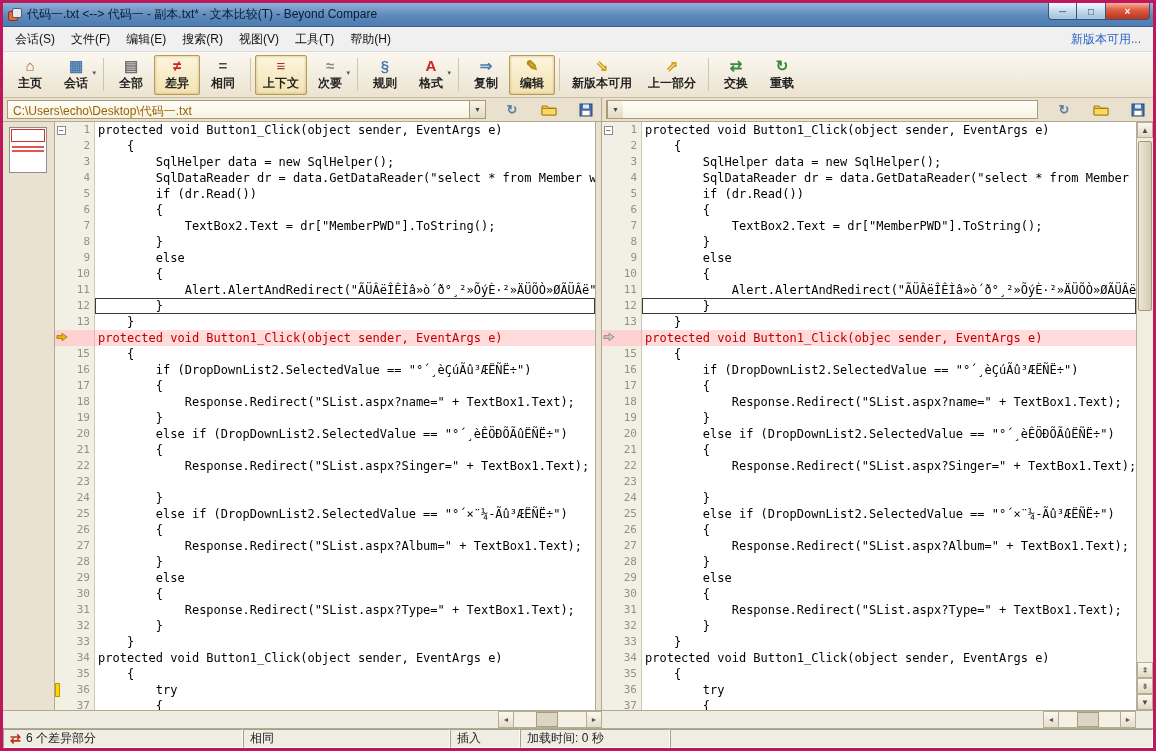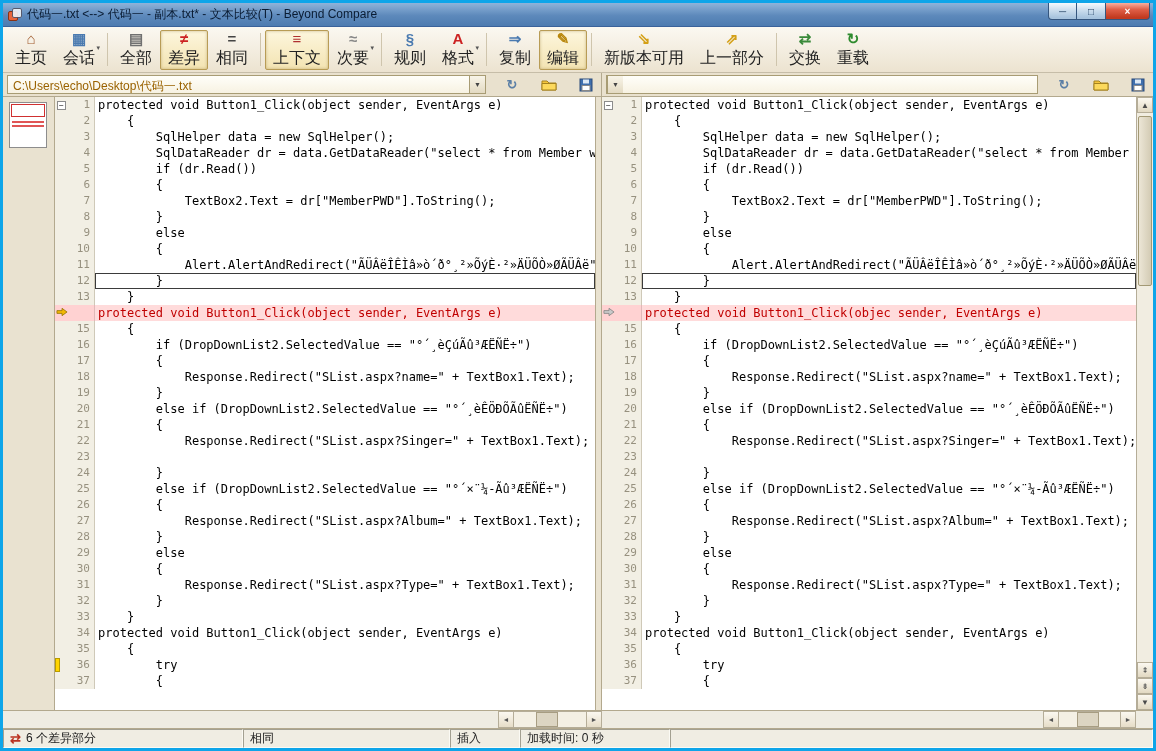--- a/index.html
+++ b/index.html
@@ -1,18 +1,18 @@
 <!DOCTYPE html>
 <html><head>
 <meta charset="utf-8">
 <style>
   * { box-sizing: border-box; }
   body { width:1156px; height:751px; margin:0; overflow:hidden;
          font-family:"Liberation Sans", sans-serif; background:#333; }
-  .window { width:1156px; height:751px; border:3px solid #0ea5e9;
+  .window { width:1156px; height:751px; border:3px solid #be185d;
             background:#ece4d3; display:flex; flex-direction:column; }
 
   
   .titlebar { height:24px; flex:0 0 24px; display:flex; align-items:center; gap:5px;
               padding-left:5px; background:linear-gradient(#8fb3d9,#5d89bb 55%,#4d7bb0);
               border-bottom:1px solid #3a629a; }
   .wtitle { font-size:12px; color:#0a1c33; flex:1; white-space:nowrap; overflow:hidden; }
   .winbtns { display:flex; align-self:flex-start; margin-right:3px; }
   .wbtn { height:17px; border:1px solid #35567e; border-top:none; display:flex;
           align-items:center; justify-content:center; font-size:10px; font-weight:bold;
@@ -31,21 +31,21 @@
   
   .toolbar { height:46px; flex:0 0 46px; display:flex; align-items:center; padding:2px 4px;
              background:linear-gradient(#fbf8f1,#ece3d0); border-bottom:1px solid #c6bda8; }
   .tbtn { min-width:46px; padding:2px 7px; height:40px; display:flex; flex-direction:column;
           align-items:center; justify-content:center; gap:1px; border:1px solid transparent;
           border-radius:2px; position:relative; }
   .tbtn.pressed { background:linear-gradient(#fdf6dd,#f3e3b2); border-color:#b89c56;
                   box-shadow:inset 0 0 3px rgba(140,110,40,.45); }
   .tbtn .glyph { font-size:15px; line-height:16px; font-weight:bold; }
   .tbtn .dd { position:absolute; right:2px; top:13px; font-size:7px; color:#555; }
-  .tlabel { font-size:16px; color:#222; white-space:nowrap; }
+  .tlabel { font-size:12px; color:#222; white-space:nowrap;font-weight:bold; }
   .tsep { width:1px; align-self:stretch; background:#cfc5ad; margin:4px 4px; }
 
   
   .pathrow { height:24px; flex:0 0 24px; display:flex; background:#e9e1ce;
              border-bottom:1px solid #b3a98e; }
   .pathbar { display:flex; align-items:center; gap:15px; padding:2px 4px; }
   .pathbar.pl { width:599px; border-right:1px solid #b3a98e; }
   .pathbar.pr { width:551px; }
   .combo { flex:1; height:19px; display:flex; align-items:stretch; overflow:hidden;
            background:linear-gradient(#fffef9,#f7f2e2); border:1px solid #a89c74; }
@@ -122,20 +122,32 @@
       <rect x="4.5" y="0.5" width="9" height="9" rx="1.5" fill="#eef2f6" stroke="#556" opacity="0.92"></rect>
     </svg>
     <span class="wtitle">代码一.txt &lt;--&gt; 代码一 - 副本.txt* - 文本比较(T) - Beyond Compare</span>
     <div class="winbtns">
       <div class="wbtn min">─</div>
       <div class="wbtn max">□</div>
       <div class="wbtn close">×</div>
     </div>
   </div>
 
+  <div class="menubar">
+    <div id="menu-items" style="display:flex;">
+        <div class="menu-item">会话(S)</div>
+        <div class="menu-item">文件(F)</div>
+        <div class="menu-item">编辑(E)</div>
+        <div class="menu-item">搜索(R)</div>
+        <div class="menu-item">视图(V)</div>
+        <div class="menu-item">工具(T)</div>
+        <div class="menu-item">帮助(H)</div>
+      </div>
+    <span class="update-link">新版本可用...</span>
+  </div>
 
   <div class="toolbar" id="toolbar-buttons">
       <div class="tbtn">
         <span class="glyph" style="color: rgb(160, 90, 44);">⌂</span>
         <span class="tlabel">主页</span>
       </div>
       <div class="tbtn">
         <span class="glyph" style="color: rgb(74, 122, 176);">▦</span>
         <span class="dd">▾</span>
         <span class="tlabel">会话</span>

